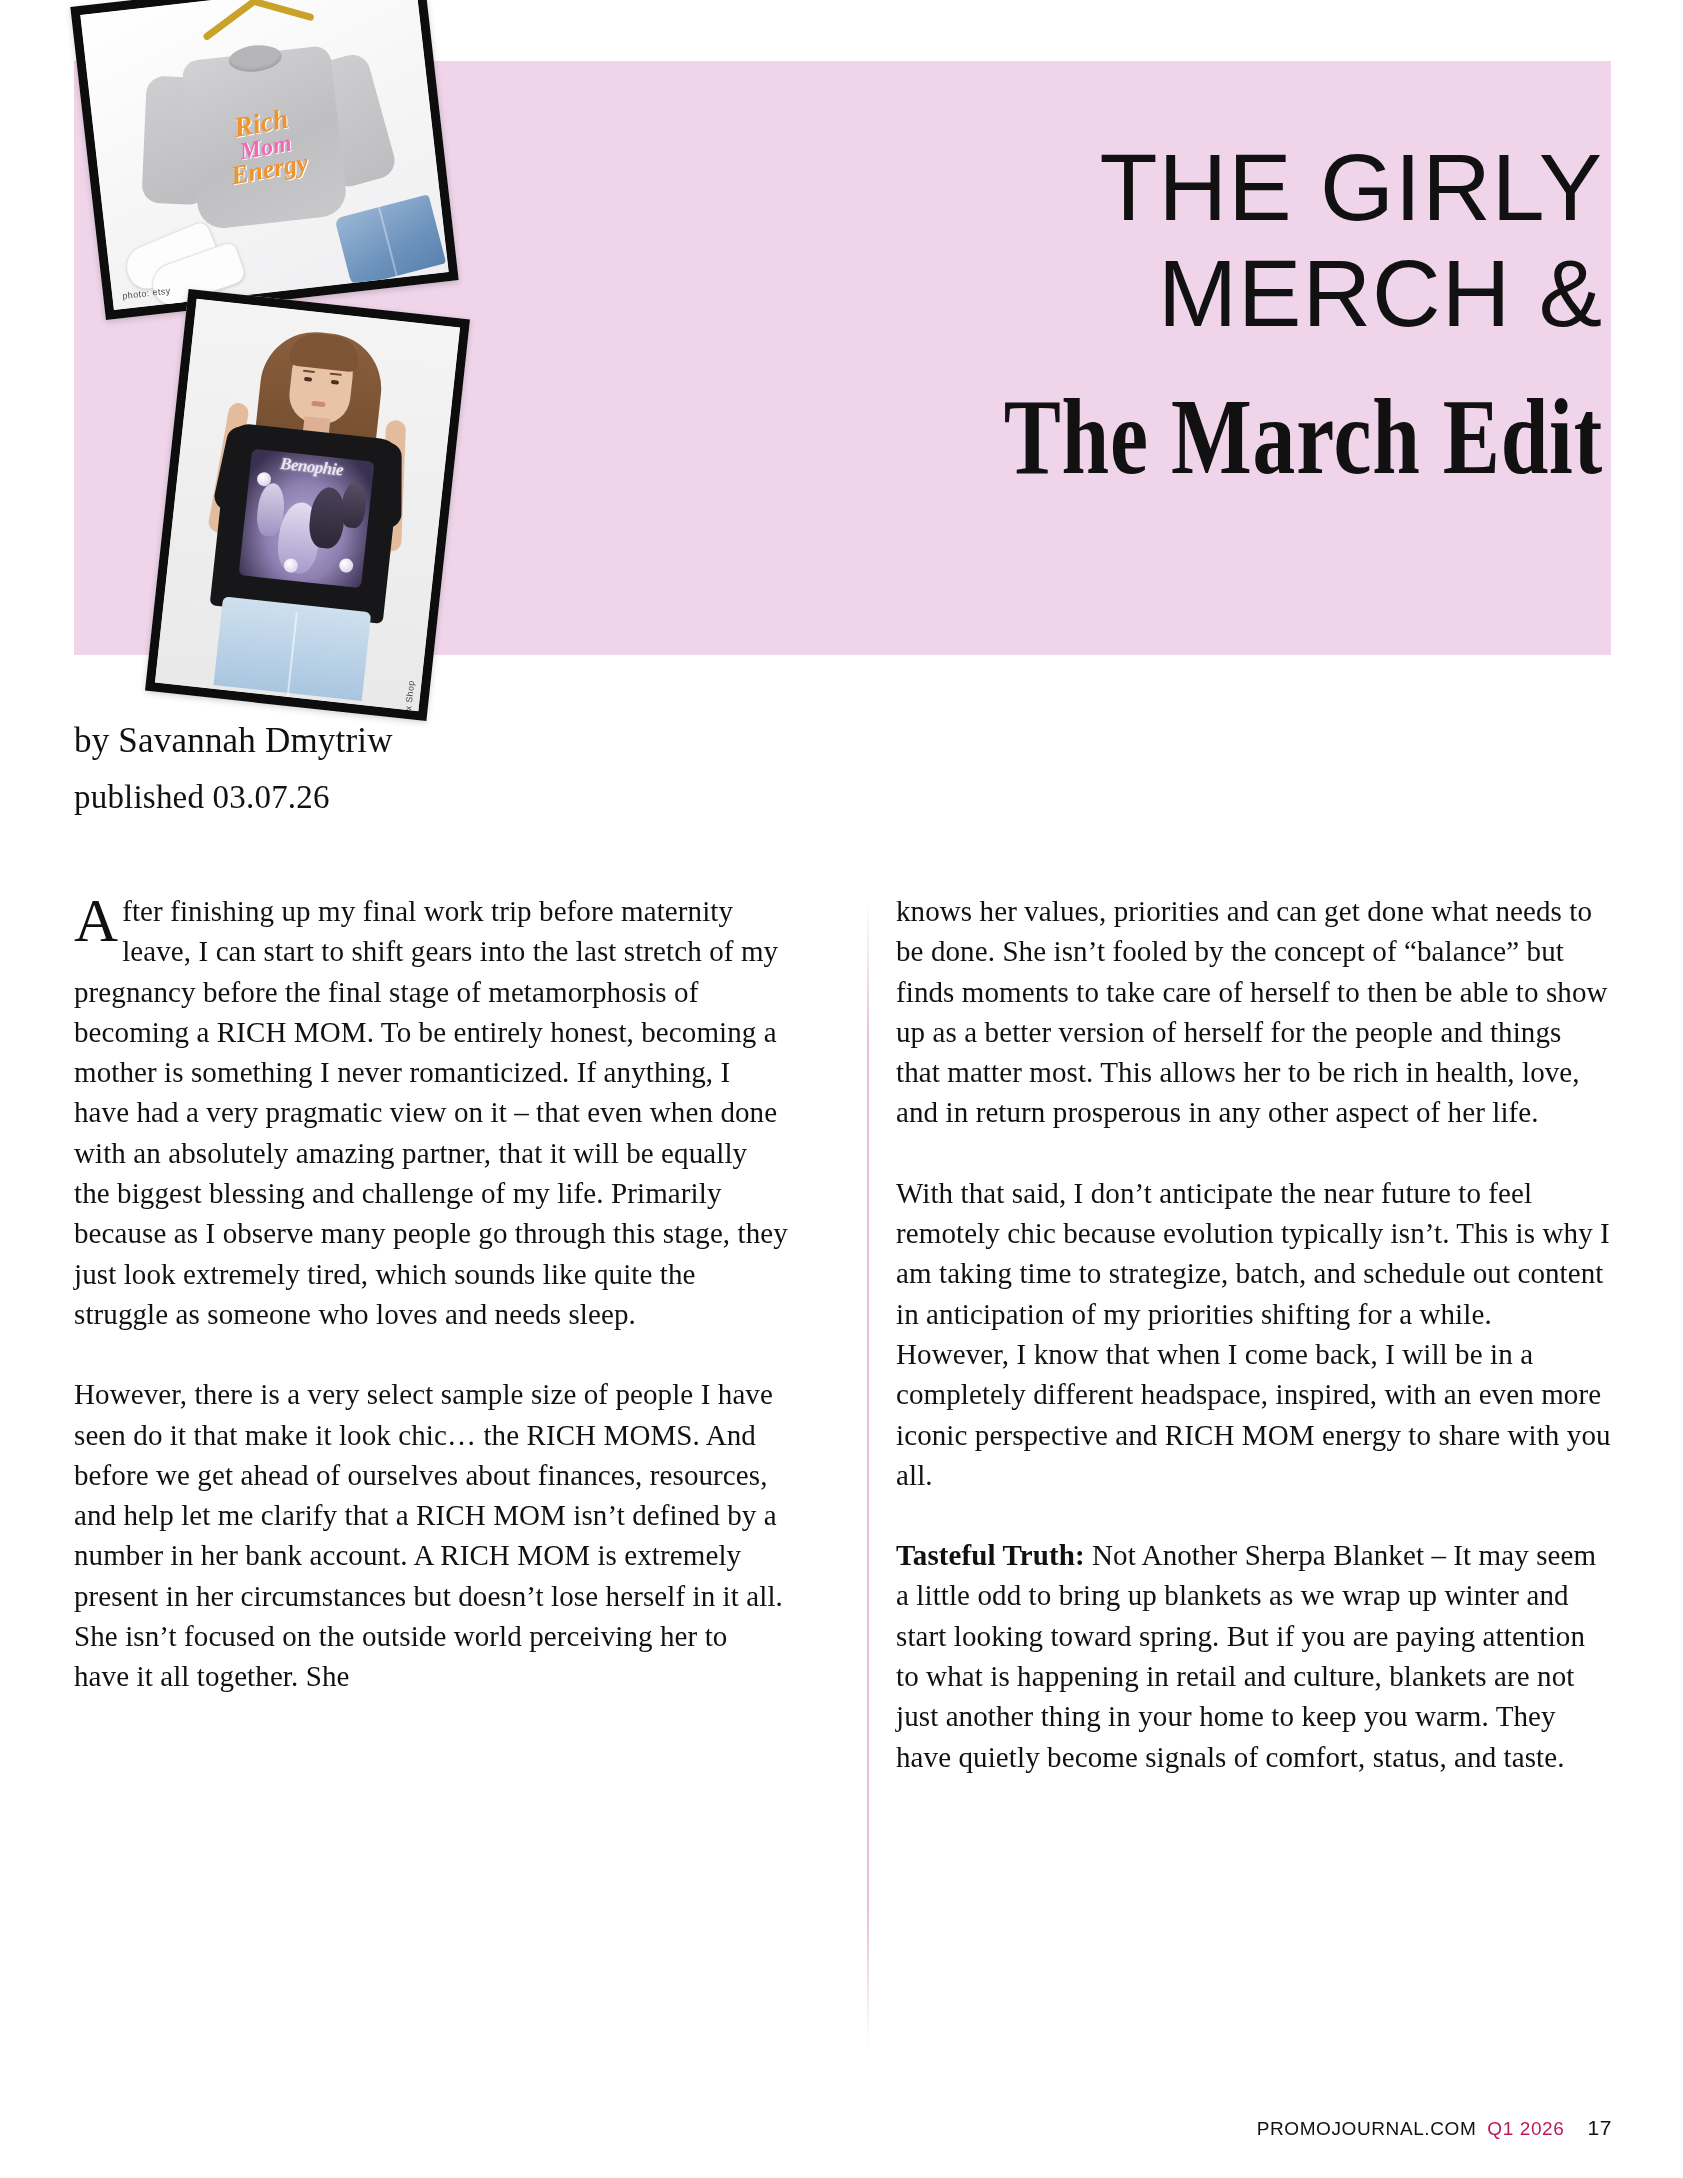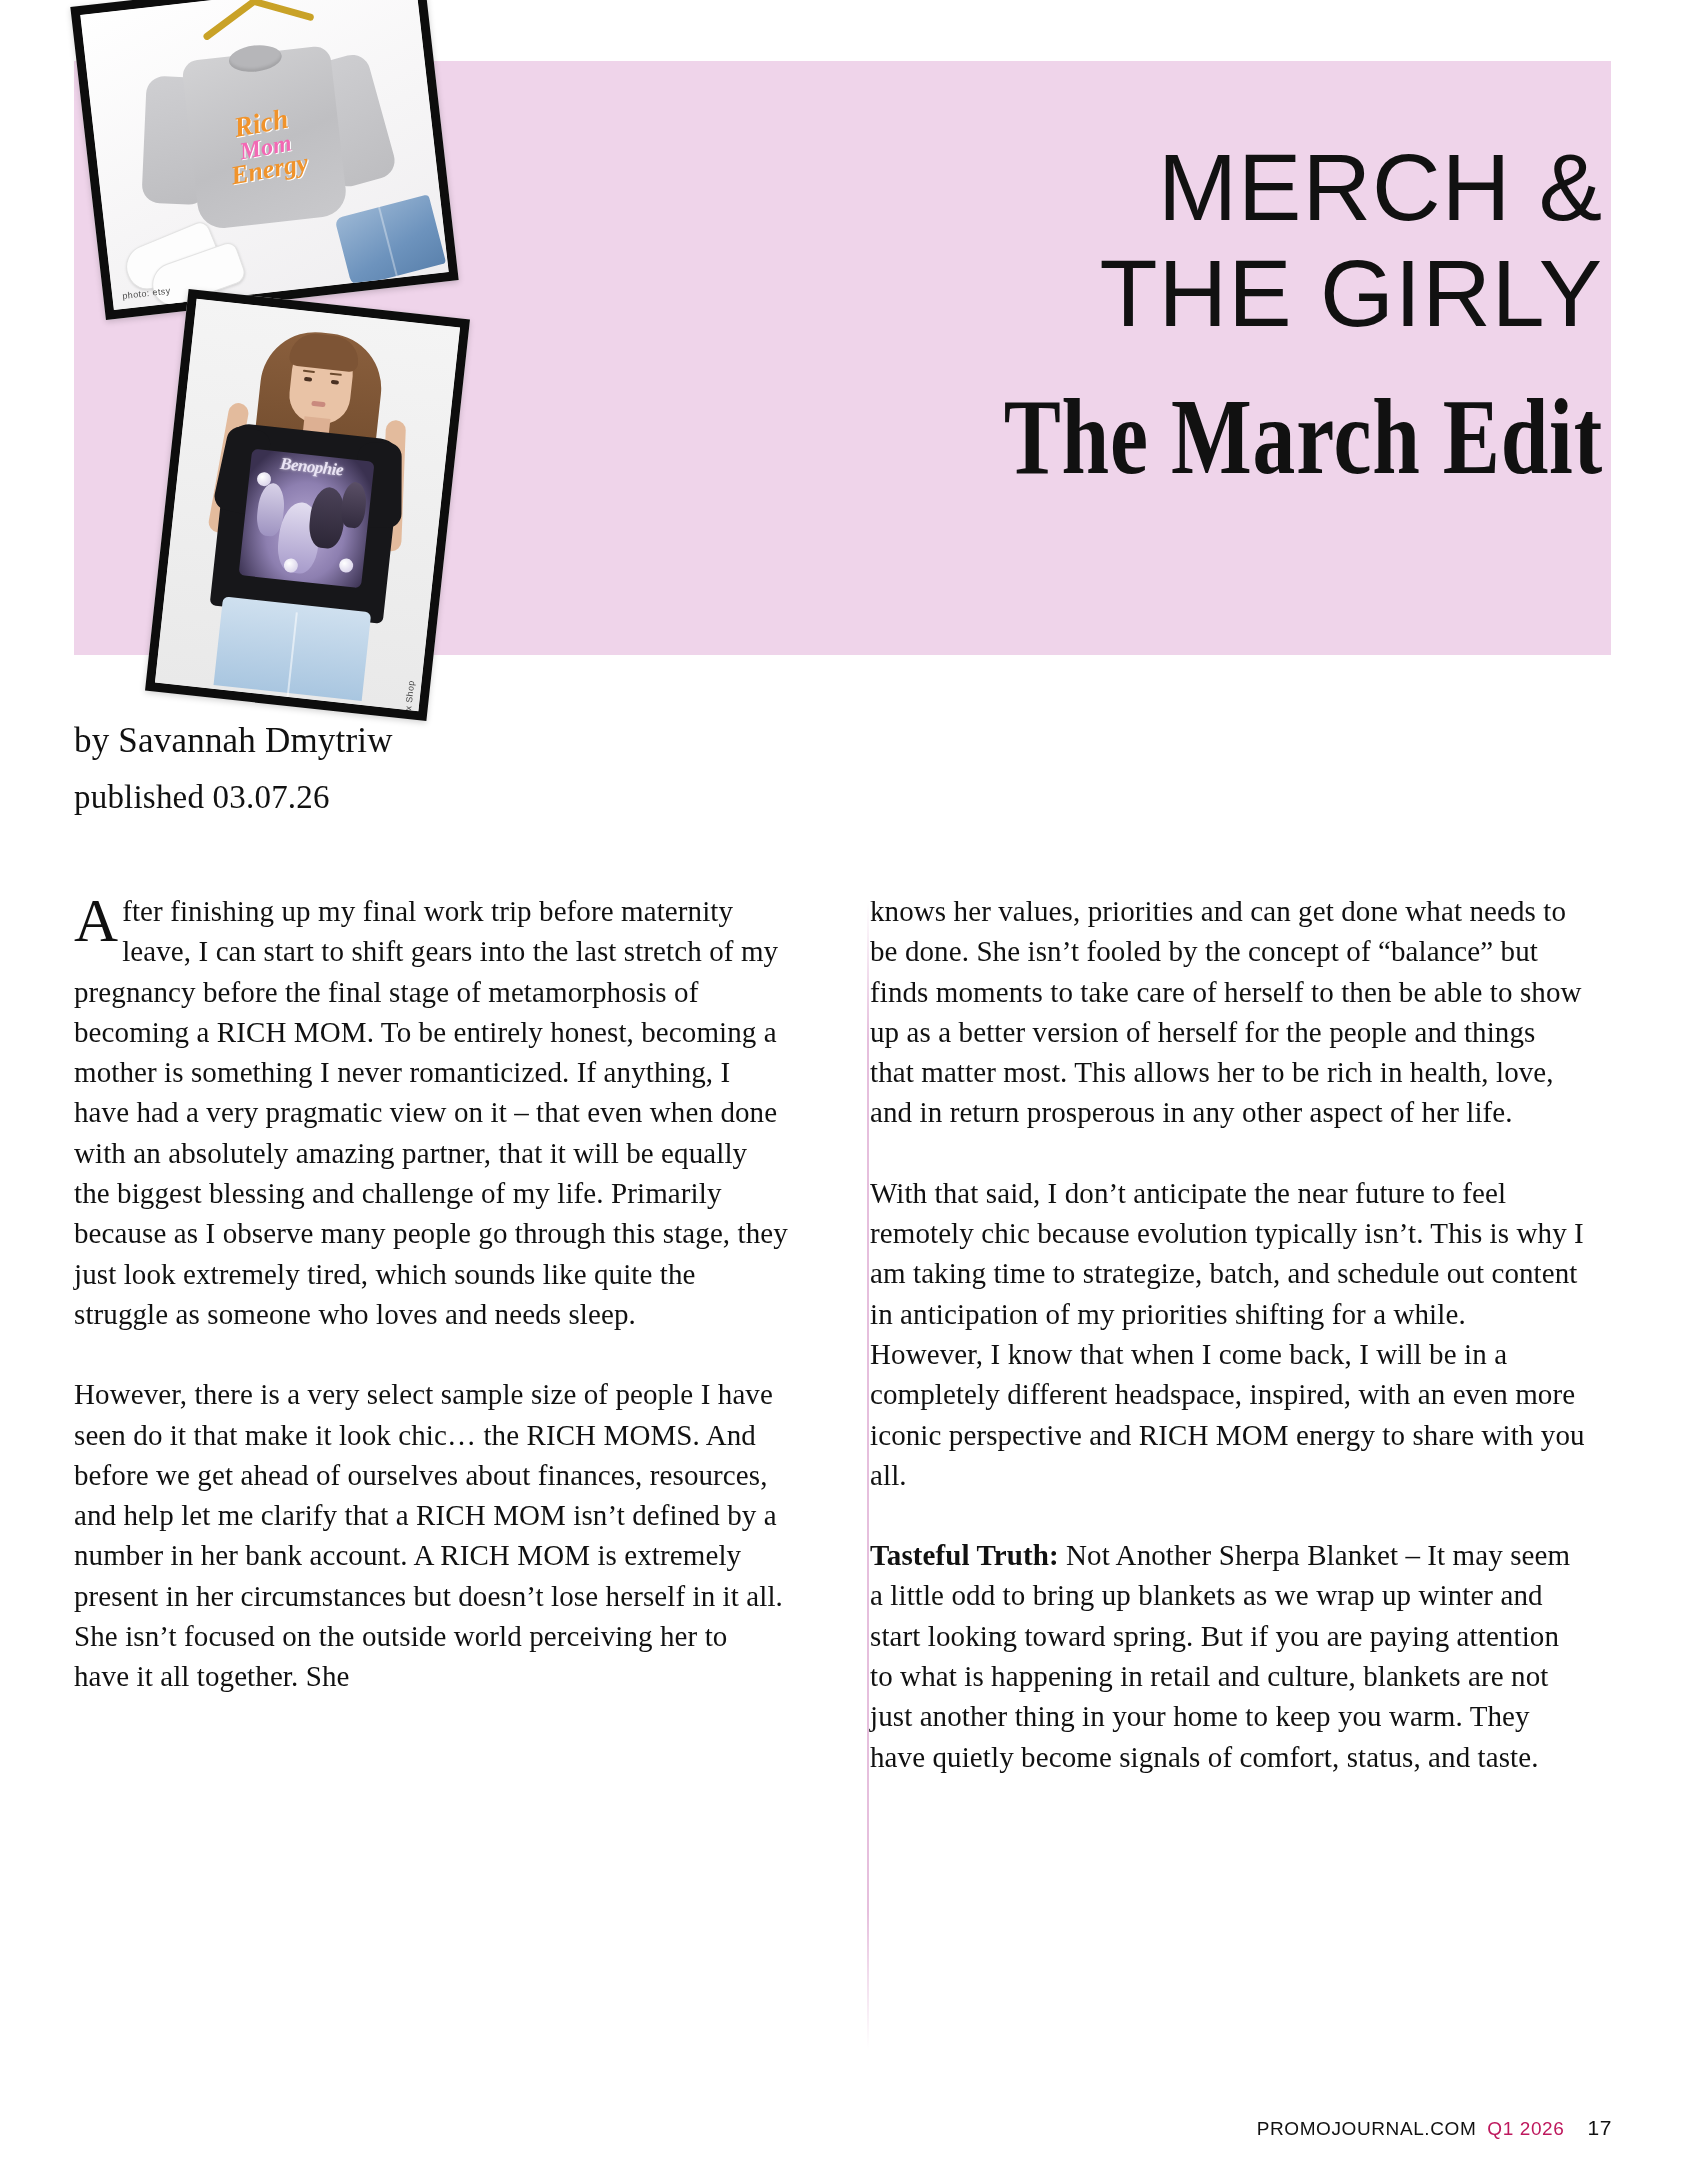--- a/index.html
+++ b/index.html
@@ -202,21 +202,21 @@
   }
 
   
   .byline{position:absolute;left:74px;top:721px;width:693px;}
   .byline .author{font-size:35px;color:#111;margin:0;letter-spacing:0.2px;}
   .byline .pub{font-size:33px;color:#111;margin:18px 0 0 0;letter-spacing:0.2px;}
 
   .columns{position:absolute;left:74px;top:891px;width:1537px;height:1168px;}
   .col{position:absolute;top:0;width:715px;}
   .col-1{left:0;}
-  .col-2{left:796px;}
+  .col-2{left:822px;}
   .divider{
     position:absolute;left:793px;top:10px;width:2px;height:1148px;
     background:linear-gradient(180deg,rgba(239,212,234,0),#e6bfdd 12%,#e6bfdd 88%,rgba(239,212,234,0));
   }
   .col p{
     margin:0 0 40px 0;
     font-size:29px;
     line-height:1.39;
     color:#111;
     letter-spacing:0.1px;
@@ -244,22 +244,22 @@
   .footer .pageno{color:#111;font-size:21px;margin-left:12px;text-align:center;}
 </style>
 </head>
 <body>
 
 <div class="hero">
 
   <div class="pink-band"></div>
 
   <div class="title-block">
+    <h1 class="title-line">THE GIRLY</h1>
     <h1 class="title-line">MERCH &amp;</h1>
-    <h1 class="title-line">THE GIRLY</h1>
     <div class="subtitle">The March Edit</div>
   </div>
 
   <div class="photo photo-1">
     <div class="marble"></div>
 
     <div class="hanger">
       <svg width="117" height="34" viewBox="0 0 118 34">
         <path d="M59 4 L6 30 M59 4 L112 30" stroke="#c9a227" stroke-width="7" fill="none" stroke-linecap="round"></path>
         <path d="M59 4 q6 -6 0 -4" stroke="#c9a227" stroke-width="4" fill="none"></path>

